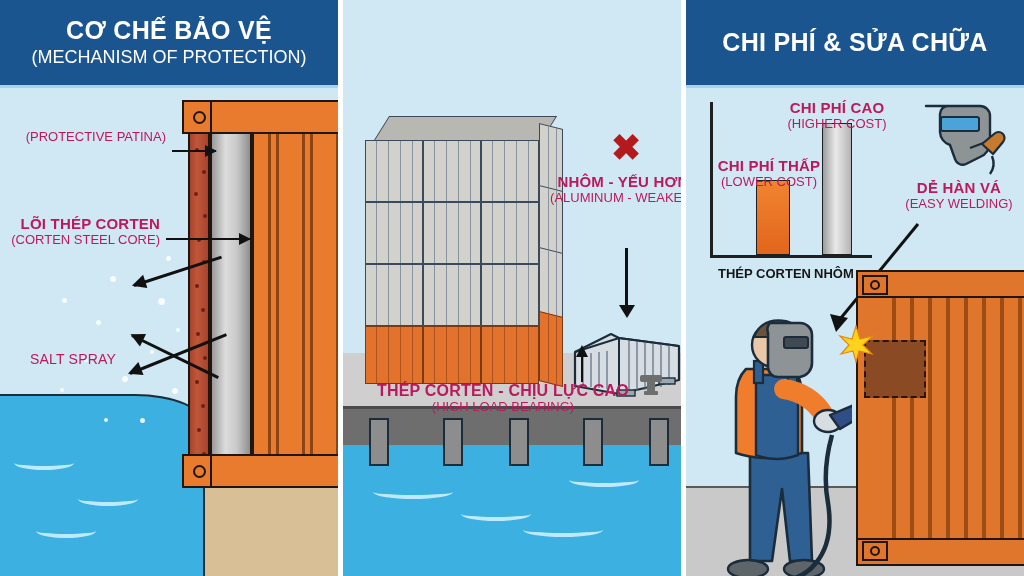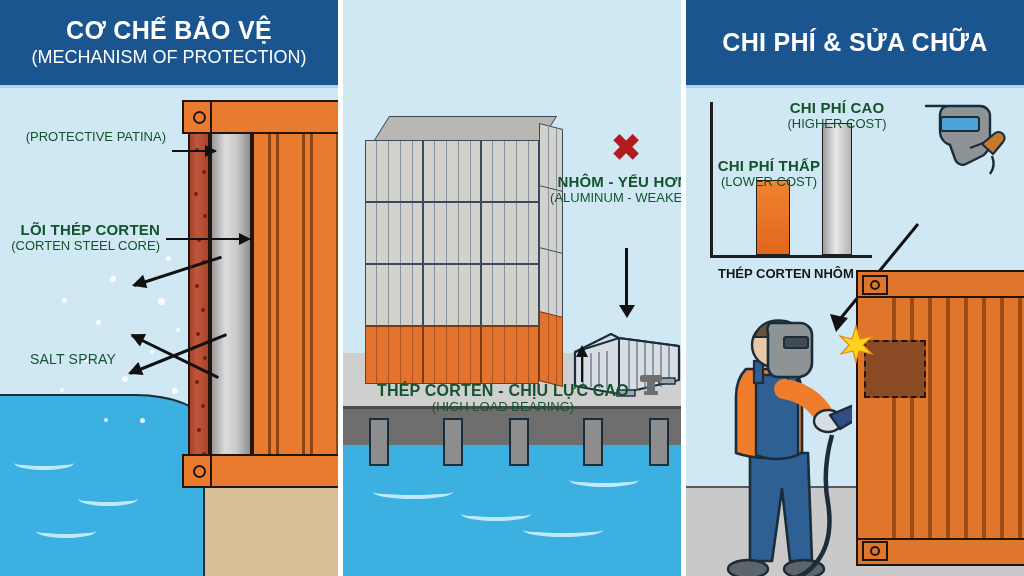--- a/index.html
+++ b/index.html
@@ -16,21 +16,21 @@
     background:#1a5590; border-bottom:3px solid #a8d3e8;
     display:flex; flex-direction:column; align-items:center; justify-content:center;
     text-align:center; color:#ffffff; padding:4px 6px;
   }
   .hdr .t1 { font-size:25px; font-weight:bold; letter-spacing:.3px; line-height:1.1; white-space:nowrap;}
   .hdr .t2 { font-size:18px; font-weight:normal; line-height:1.15; margin-top:3px; white-space:nowrap;}
 
   .stage { position:absolute; top:88px; left:0; right:0; bottom:0; }
 
   
-  .lbl { position:absolute; color:#14532d; line-height:1.12; }
+  .lbl { position:absolute; color:#be185d; line-height:1.12; }
   .lbl .vn { font-size:15px; font-weight:bold; letter-spacing:.2px; white-space:nowrap; }
   .lbl .en { font-size:13px; font-weight:normal; white-space:nowrap; }
   .lbl.c { text-align:center; }
   .lbl.r { text-align:right; }
   .p1sand { position:absolute; left:0; bottom:0; width:100%; height:128px; background:#d9bf95; }
   .p1water{ position:absolute; left:0; bottom:0; width:205px; height:182px; background:#3cb0e0;
             border-top:2px solid #1b2c3a; border-right:2px solid #1b2c3a;
             border-top-right-radius:70px 30px; }
   .wv { position:absolute; border:0; border-bottom:4px solid #bdeaff; border-radius:50%;
         width:60px; height:14px; }
@@ -193,21 +193,21 @@
             <span style="left:56px;"></span>
           <span style="left:82px;"></span>
         </div>
       </div>
 
       <div class="lbl r" style="left:0; top:42px; width:166px;">
         <div class="en">(PROTECTIVE PATINA)</div>
       </div>
       <div class="arrowR" style="left:172px; top:62px; width:44px;"></div>
 
-      <div class="lbl r" style="left:0; top:134px; width:160px;">
+      <div class="lbl r" style="left:0; top:128px; width:160px;">
         <div class="vn">LÕI THÉP CORTEN</div>
         <div class="en">(CORTEN STEEL CORE)</div>
       </div>
       <div class="arrowR" style="left:166px; top:150px; width:84px;"></div>
 
       <div class="lbl" style="left:30px; top:264px;">
         <div class="vn" style="font-weight:normal; font-size:14px;">SALT SPRAY</div>
       </div>
       <div class="arrowUL" style="left:130px; top:284px; width:104px; transform:rotate(-22deg);"></div>
       <div class="arrowUL" style="left:132px; top:246px; width:96px;  transform:rotate(26deg);"></div>
@@ -405,20 +405,24 @@
 
       <div class="helmet">
         <svg viewBox="0 0 92 80" width="92" height="80">
           <path d="M12 8 h54 a10 10 0 0 1 10 10 v26 a16 16 0 0 1 -10 15 l-14 7 a8 8 0 0 1 -11 -5 l-5 -14 a14 14 0 0 1 -10 -13 v-18 a8 8 0 0 1 8 -8 z" fill="#8e9396" stroke="#1b2c3a" stroke-width="2.4" stroke-linejoin="round"></path>
           <rect x="27" y="19" width="38" height="14" rx="2" fill="#4ba3d8" stroke="#1b2c3a" stroke-width="2"></rect>
           <path d="M56 50 l16 -6" stroke="#1b2c3a" stroke-width="2.4" fill="none"></path>
           <path d="M68 46 l12 -10 a6 6 0 0 1 9 8 l-10 12 z" fill="#c67a2e" stroke="#1b2c3a" stroke-width="2.2" stroke-linejoin="round"></path>
           <path d="M78 58 q4 10 -2 18" stroke="#1b2c3a" stroke-width="2.4" fill="none"></path>
         </svg>
       </div>
+      <div class="lbl c" style="right:6px; top:92px; width:118px;">
+        <div class="vn">DỄ HÀN VÁ</div>
+        <div class="en">(EASY WELDING)</div>
+      </div>
 
       <svg style="position:absolute; left:120px; top:132px;" width="120" height="124">
         <line x1="112" y1="4" x2="30" y2="104" stroke="#111" stroke-width="3"></line>
         <polygon points="30,112 24,94 42,98" fill="#111"></polygon>
       </svg>
 
       <div class="p3cont">
         <div class="p3rail" style="top:0;"></div>
         <div class="p3rail b"></div>
         <div class="p3corner" style="top:3px;">

